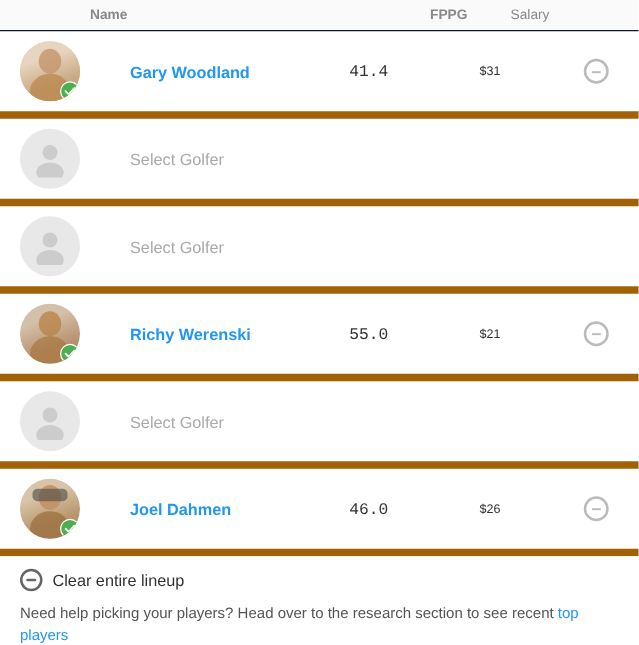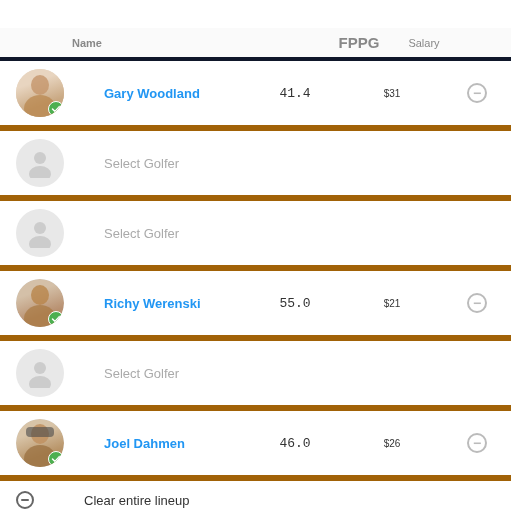--- a/index.html
+++ b/index.html
@@ -40,36 +40,35 @@
       color: #333;
     }
     .stat-sub {
       font-size: 11px;
       color: #888;
     }
 
     
     .col-headers {
       display: flex;
-      align-items: center;
+      align-items: flex-start;
       padding: 6px 16px;
-      border-bottom: 4px solid #0f172a;
+      border-bottom: 1px solid #0f172a;
       background: #fafafa;
-      margin-top: 28px;
     }
     .col-name {
       flex: 1;
       font-size: 11px;
       color: #888;
       font-weight: 600;
     }
     .col-fppg {
       width: 60px;
       text-align: center;
-      font-size: 15px;
+      font-size: 11px;
       color: #888;
       font-weight: 600;
     }
     .col-salary {
       width: 70px;
       text-align: center;
       font-size: 11px;
       color: #888;
       font-weight: 400;
     }
@@ -183,23 +182,22 @@
     }
 
     
     .footer {
       padding: 10px 16px;
       background: #fff;
     }
     .clear-lineup {
       display: flex;
       align-items: center;
-      margin-bottom: 24px;
+      margin-bottom: 8px;
       cursor: pointer;
-      gap: 42px;
     }
     .clear-minus {
       width: 18px;
       height: 18px;
       border-radius: 50%;
       border: 2px solid #666;
       display: flex;
       align-items: center;
       justify-content: center;
       margin-right: 8px;

